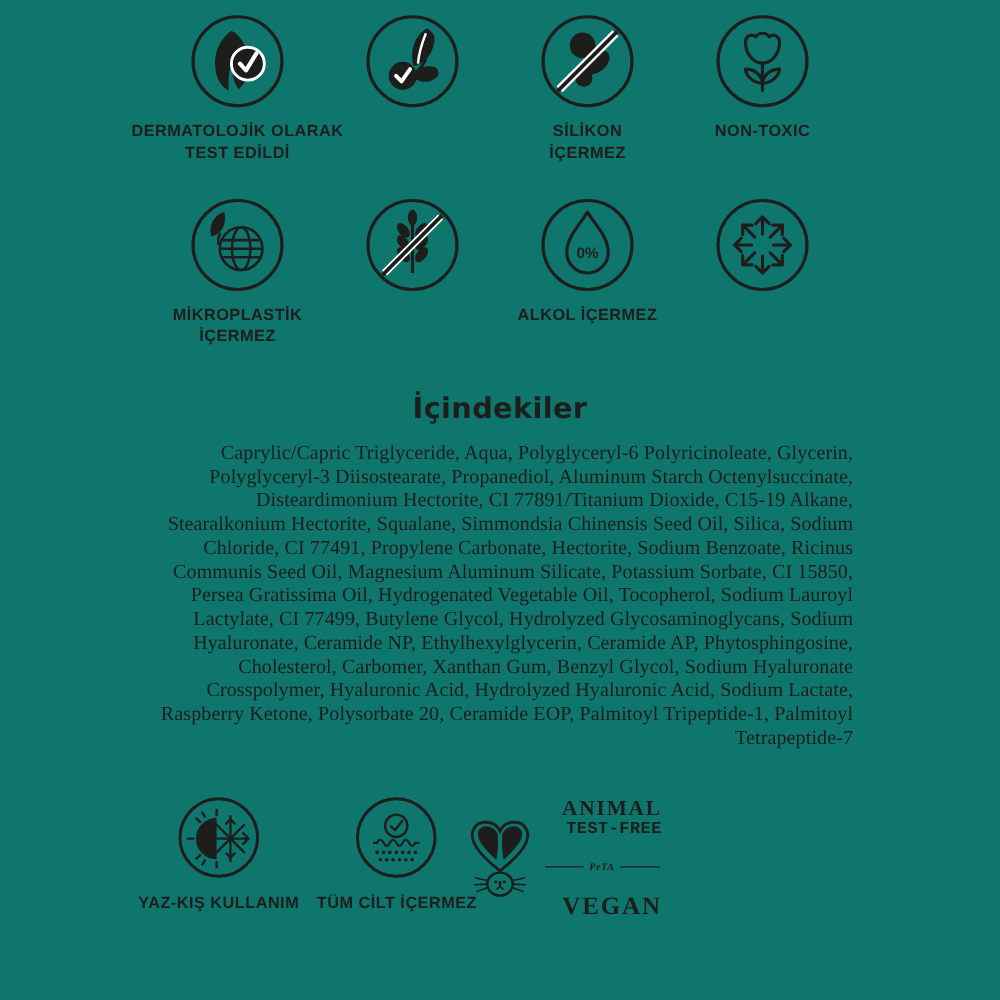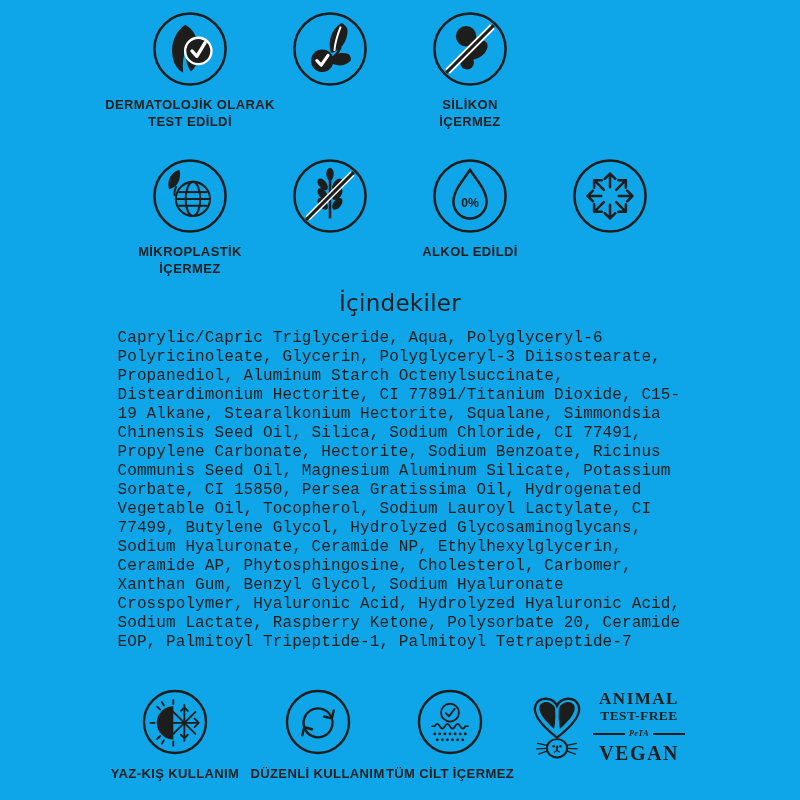--- a/index.html
+++ b/index.html
@@ -1,40 +1,40 @@
 <!DOCTYPE html>
 <html><head>
 <meta charset="utf-8">
 <style>
   html,body{margin:0;padding:0;background:#fff;}
-  .page{position:relative;width:800px;height:800px;background:#0ea5e9;overflow:hidden;
+  .page{position:relative;width:800px;height:800px;background:#0f766e;overflow:hidden;
         font-family:"Liberation Sans","DejaVu Sans",sans-serif;color:#1d1d1b;}
   .badge-grid{display:grid;width:560px;margin:0 auto;grid-template-columns:repeat(4,140px);justify-items:center;}
   .row1{padding-top:10px;}
   .row2{margin-top:26px;}
   .badge{display:flex;flex-direction:column;align-items:center;}
   .badge svg{display:block;}
   .c78{width:78px;height:78px;}
   .c68{width:68px;height:68px;}
   .badge-label{margin-top:9px;width:180px;margin-left:-20px;margin-right:-20px;
                font-weight:700;font-size:13px;line-height:1.3;letter-spacing:.4px;
                text-align:center;white-space:pre-line;color:#1d1d1b;}
-  .ing-title{margin-top:12px;text-align:center;font-family:"DejaVu Sans",sans-serif;
-             font-weight:400;font-size:23px;letter-spacing:.3px;}
-  .ing-text{width:565px;margin:13px auto 0;text-align:left;font-family:Liberation Mono, monospace;
+  .ing-title{margin-top:36px;text-align:center;font-family:"DejaVu Sans",sans-serif;
+             font-weight:700;font-size:23px;letter-spacing:.3px;}
+  .ing-text{width:565px;margin:13px auto 0;text-align:right;font-family:Liberation Serif, serif;
             font-size:16px;line-height:19px;letter-spacing:.1px;}
   .row3{display:grid;width:600px;margin:36px auto 0;grid-template-columns:150px 135px 130px 185px;
         justify-items:center;align-items:start;}
   .row3 .badge-label{margin-top:10px;white-space:nowrap;width:auto;margin-left:0;margin-right:0;}
   .peta{display:flex;align-items:center;gap:5px;margin-top:2px;}
   .peta-text{width:96px;font-family:"Liberation Serif","DejaVu Serif",serif;font-weight:700;
-             text-align:center;color:#1d1d1b;}
+             text-align:right;color:#1d1d1b;}
   .peta-l1{font-size:17px;letter-spacing:1.5px;line-height:1.1;}
-  .peta-l2{font-size:13.5px;letter-spacing:.4px;line-height:1.25;}
-  .peta-div{display:flex;align-items:center;gap:4px;margin:4px 2px;}
+  .peta-l2{font-size:13.5px;letter-spacing:.4px;line-height:1.25;font-family:Liberation Mono, monospace;}
+  .peta-div{display:flex;align-items:center;gap:4px;margin:16px 2px;}
   .peta-div .bar{flex:1;height:1.5px;background:#1d1d1b;}
   .peta-l3{font-size:8px;font-style:italic;letter-spacing:.5px;}
   .peta-l4{font-size:20px;letter-spacing:1.5px;line-height:1.15;}
 </style>
 </head>
 <body>
 
 <div class="page">
 
   <div class="badge-grid row1">
@@ -68,20 +68,32 @@
         <circle cx="36" cy="27" r="10.5" fill="#1d1d1b"></circle>
         <ellipse cx="47" cy="41" rx="12.5" ry="8" fill="#1d1d1b" transform="rotate(-38 47 41)"></ellipse>
         <circle cx="37" cy="54" r="7" fill="#1d1d1b"></circle>
         <line x1="17" y1="63" x2="63" y2="17" stroke="#ffffff" stroke-width="7"></line>
         <line x1="15.5" y1="64.5" x2="64.5" y2="15.5" stroke="#1d1d1b" stroke-width="3"></line>
       </svg>
       <div class="badge-label">SİLİKON
 İÇERMEZ</div>
     </div>
 
+    <div class="badge">
+      <svg class="c78" viewBox="0 0 80 80">
+        <circle cx="40" cy="40" r="36.5" fill="none" stroke="#1d1d1b" stroke-width="2.6"></circle>
+        <g fill="none" stroke="#1d1d1b" stroke-width="2.6" stroke-linecap="round" stroke-linejoin="round">
+          <path d="M26,24 C26,19.5 31,17 34.5,20 C36.5,16 43.5,16 45.5,20 C49,17 54,19.5 54,24 C54,34 47.5,41.5 40,41.5 C32.5,41.5 26,34 26,24 Z"></path>
+          <path d="M40,41.5 L40,64"></path>
+          <path d="M40,58 C33,58 27,53 26,46.5 C33.5,46.5 39,51 40,57.5 Z"></path>
+          <path d="M40,58 C47,58 53,53 54,46.5 C46.5,46.5 41,51 40,57.5 Z"></path>
+        </g>
+      </svg>
+      <div class="badge-label">NON-TOXIC</div>
+    </div>
   </div>
 
   <div class="badge-grid row2">
 
     <div class="badge">
       <svg class="c78" viewBox="0 0 80 80">
         <circle cx="40" cy="40" r="36.5" fill="none" stroke="#1d1d1b" stroke-width="2.6"></circle>
         <g fill="none" stroke="#1d1d1b" stroke-width="2.1">
           <circle cx="43" cy="43" r="17.5"></circle>
           <ellipse cx="43" cy="43" rx="7.5" ry="17.5"></ellipse>
@@ -113,21 +125,21 @@
         <line x1="15.5" y1="64.5" x2="64.5" y2="15.5" stroke="#1d1d1b" stroke-width="3"></line>
       </svg>
     </div>
 
     <div class="badge">
       <svg class="c78" viewBox="0 0 80 80">
         <circle cx="40" cy="40" r="36.5" fill="none" stroke="#1d1d1b" stroke-width="2.6"></circle>
         <path d="M40,13 C46,23 57,33.5 57,46 A17,17 0 1 1 23,46 C23,33.5 34,23 40,13 Z" fill="none" stroke="#1d1d1b" stroke-width="2.6" stroke-linejoin="round"></path>
         <text x="40" y="51" text-anchor="middle" font-size="12.5" font-weight="bold" fill="#1d1d1b" font-family="Liberation Sans, DejaVu Sans, sans-serif">0%</text>
       </svg>
-      <div class="badge-label">ALKOL EDİLDİ</div>
+      <div class="badge-label">ALKOL İÇERMEZ</div>
     </div>
 
     <div class="badge">
       <svg class="c78" viewBox="0 0 80 80">
         <circle cx="40" cy="40" r="36.5" fill="none" stroke="#1d1d1b" stroke-width="2.6"></circle>
         <g fill="none" stroke="#1d1d1b" stroke-width="2.6" stroke-linecap="round" stroke-linejoin="round">
           <g transform="rotate(0 40 40)">
               <path d="M40,31 L40,17 M34.5,22.5 L40,17 L45.5,22.5"></path>
             </g>
           <g transform="rotate(45 40 40)">
@@ -182,34 +194,20 @@
           <line x1="16" y1="41" x2="11" y2="41"></line>
           <line x1="22.5" y1="25.5" x2="19" y2="22"></line>
           <line x1="38" y1="19" x2="38" y2="14"></line>
           <line x1="27" y1="61.5" x2="24.5" y2="65.5"></line>
           <line x1="27" y1="20.5" x2="24.5" y2="16.5"></line>
         </g>
       </svg>
       <div class="badge-label">YAZ-KIŞ KULLANIM</div>
     </div>
 
-    <div class="badge">
-      <svg class="c68" viewBox="0 0 80 80">
-        <circle cx="40" cy="40" r="36.5" fill="none" stroke="#1d1d1b" stroke-width="2.8"></circle>
-        <g fill="none" stroke="#1d1d1b" stroke-width="2.8" stroke-linecap="round" stroke-linejoin="round">
-          <path d="M24,46.8 A17,17 0 1 1 56,35.2"></path>
-          <polyline points="58.5,26.5 56.3,35.8 47,33.5"></polyline>
-          <g transform="rotate(180 40 41)">
-            <path d="M24,46.8 A17,17 0 1 1 56,35.2"></path>
-            <polyline points="58.5,26.5 56.3,35.8 47,33.5"></polyline>
-          </g>
-        </g>
-      </svg>
-      <div class="badge-label">DÜZENLİ KULLANIM</div>
-    </div>
 
     <div class="badge">
       <svg class="c68" viewBox="0 0 80 80">
         <circle cx="40" cy="40" r="36.5" fill="none" stroke="#1d1d1b" stroke-width="2.8"></circle>
         <circle cx="40" cy="29" r="10.5" fill="none" stroke="#1d1d1b" stroke-width="2.2"></circle>
         <polyline points="35,29.5 38.8,33.2 45.5,24.5" fill="none" stroke="#1d1d1b" stroke-width="2.2" stroke-linecap="round" stroke-linejoin="round"></polyline>
         <path d="M18,45 L22,45 C24,41.2 26,41.2 28,45 C30,48.8 32,48.8 34,45 C36,41.2 38,41.2 40,45 C42,48.8 44,48.8 46,45 C48,41.2 50,41.2 52,45 C54,48.8 56,48.8 58,45 L62,45" fill="none" stroke="#1d1d1b" stroke-width="2"></path>
         <g fill="#1d1d1b">
           <circle cx="22" cy="54" r="1.7"></circle>
             <circle cx="28" cy="54" r="1.7"></circle>

